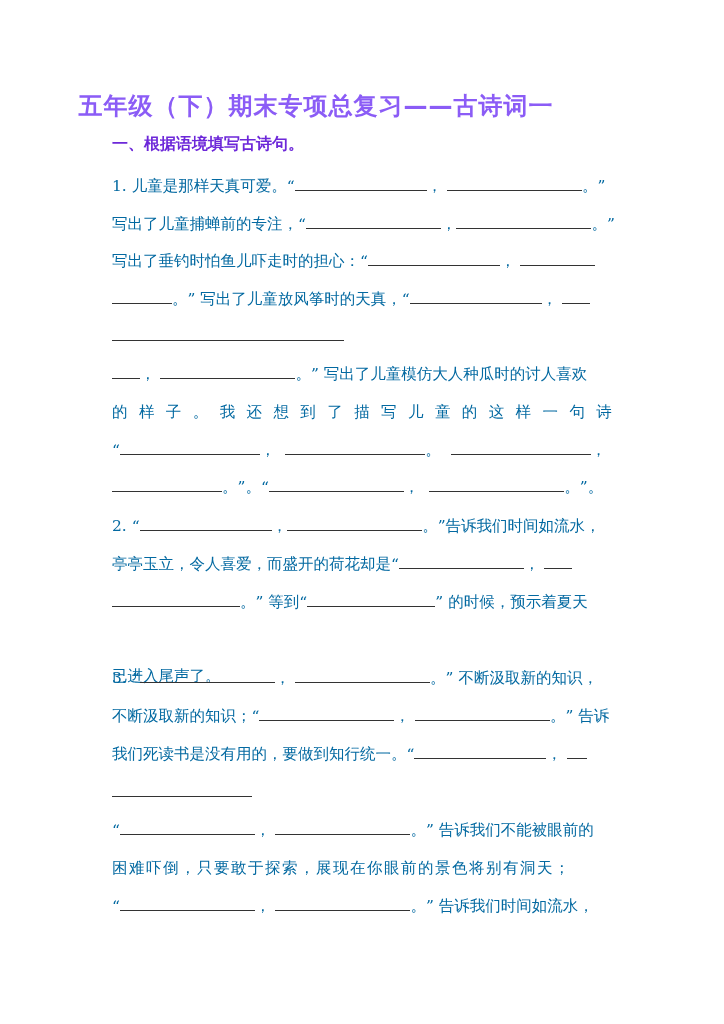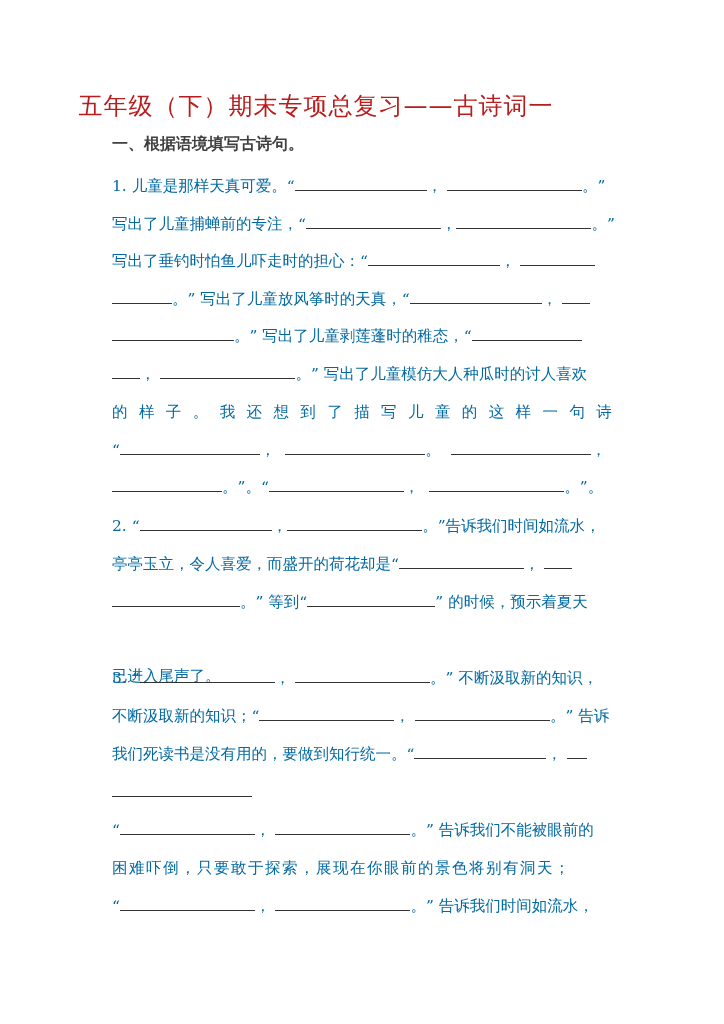--- a/index.html
+++ b/index.html
@@ -1,21 +1,21 @@
 <!DOCTYPE html>
 <html><head>
 <meta charset="utf-8">
 <style>
   html, body { margin: 0; padding: 0; background: #ffffff; }
   body { width: 724px; height: 1024px; position: relative; overflow: hidden;
          font-family: "DejaVu Serif", "Liberation Serif", serif; color: #222; }
   .title { position: absolute; left: 0; width: 632px; top: 90px; text-align: center;
-           font-family: "DejaVu Sans", "Liberation Sans", sans-serif; font-size: 24px; font-weight: normal; color: #b91c1c; letter-spacing: 1px; }
+           font-family: "DejaVu Sans", "Liberation Sans", sans-serif; font-size: 24px; font-weight: bold; color: #8b5cf6; letter-spacing: 1px; }
   .section { position: absolute; left: 112px; top: 134px; font-family: "DejaVu Sans", "Liberation Sans", sans-serif;
-             font-size: 16px; font-weight: bold; color: #404040; }
+             font-size: 16px; font-weight: bold; color: #6d28d9; }
   .line { position: absolute; left: 112px; width: 500px; height: 28px; font-size: 15.5px; line-height: 28px;
           white-space: nowrap; color: #0369a1; }
   .line.justify { display: flex; justify-content: space-between; }
   .blank { display: inline-block; border-bottom: 1px solid #333; height: 18px; vertical-align: baseline; }
   .w20 { width: 20px; } .w28 { width: 28px; }
   .w60 { width: 60px; } .w75 { width: 75px; } .w110 { width: 110px; }
   .w122 { width: 122px; } .w125 { width: 125px; } .w128 { width: 128px; } .w132 { width: 132px; }
   .w135 { width: 135px; } .w140 { width: 140px; }
 </style>
 </head>
@@ -31,21 +31,21 @@
   <div class="line" style="top:210px">
     <span>写出了儿童捕蝉前的专注，“</span><span class="blank w135"></span><span>，</span><span class="blank w135"></span><span>。”</span>
   </div>
   <div class="line" style="top:247px">
     <span>写出了垂钓时怕鱼儿吓走时的担心：“</span><span class="blank w132"></span><span>，</span>&nbsp;<span class="blank w75"></span>
   </div>
   <div class="line" style="top:285px">
     <span class="blank w60"></span><span>。” 写出了儿童放风筝时的天真，“</span><span class="blank w132"></span><span>，</span>&nbsp;<span class="blank w28"></span>
   </div>
   <div class="line" style="top:322px">
-    <span class="blank w122"></span><span>。” 写出了儿童剥莲蓬时的稚态，“</span><span class="blank w110"></span>
+    <span class="blank w122"></span><span class="blank w110"></span>
   </div>
   <div class="line" style="top:360px">
     <span class="blank w28"></span><span>，</span>&nbsp;<span class="blank w135"></span><span>。” 写出了儿童模仿大人种瓜时的讨人喜欢</span>
   </div>
   <div class="line justify" style="top:398px">
     <span>的</span>
     <span>样</span>
     <span>子</span>
     <span>。</span>
     <span>我</span>

